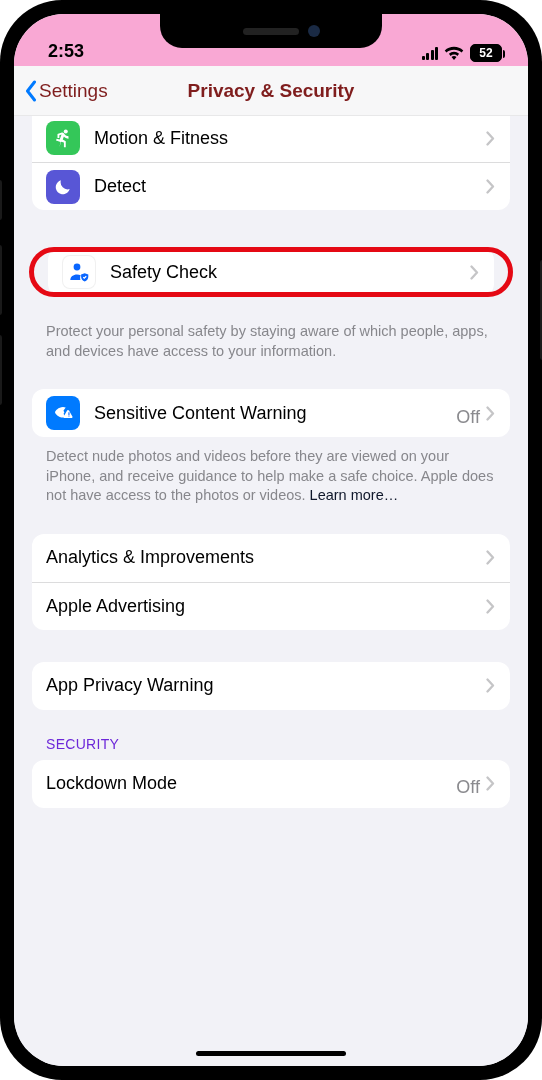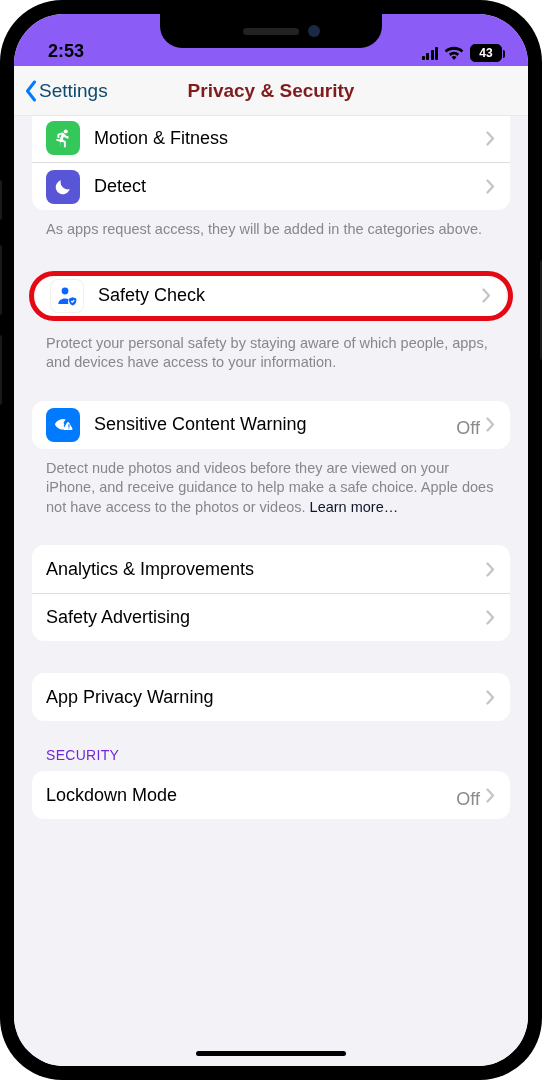--- a/index.html
+++ b/index.html
@@ -27,58 +27,58 @@
       position: absolute; top: 0; left: 50%; transform: translateX(-50%);
       width: 222px; height: 34px; background: #000;
       border-bottom-left-radius: 22px; border-bottom-right-radius: 22px;
       z-index: 100;
       display:flex; align-items:center; justify-content:center; gap: 40px;
     }
     .speaker { width: 56px; height: 7px; background: #222; border-radius: 4px; }
     .cam { width: 12px; height: 12px; background: #1a2a44; border-radius: 50%; position:absolute; right: 62px; top: 11px; }
     .status-bar {
       height: 52px; display: flex; align-items: flex-end; justify-content: space-between;
-      padding: 0 26px 4px 34px; font-weight: 600; font-size: 18px; color: #000; background: #8b5cf6;
+      padding: 0 26px 4px 34px; font-weight: 600; font-size: 18px; color: #000; background: #f9a8d4;
     }
     .status-right { display: flex; align-items: center; gap: 6px; }
     .wifi { width: 20px; height: 16px; }
     .signal { display:flex; align-items:flex-end; gap:1.5px; height:13px; }
     .signal span { width:3px; background:#000; border-radius:1px; }
     .signal span:nth-child(1){height:4px;} .signal span:nth-child(2){height:7px;}
     .signal span:nth-child(3){height:10px;} .signal span:nth-child(4){height:13px;}
     .battery-wrap { display:flex; align-items:center; }
     .battery { width: 32px; height: 18px; border: 1px solid #000; border-radius: 5px; background:#000; color:#fff; font-size:12px; font-weight:700; display:flex; align-items:center; justify-content:center; position:relative; }
     .battery::after { content:''; position:absolute; right:-4px; top:5px; width:2.5px; height:8px; background:#000; border-radius: 0 2px 2px 0; }
     .nav-bar {
       height: 50px; display: flex; align-items: center; justify-content: center;
       position: relative; background: #f7f7f8; border-bottom: 1px solid rgba(0,0,0,0.06);
     }
     .nav-title { font-size: 19px; font-weight: 600; color: #7f1d1d; }
-    .nav-back { position: absolute; left: 10px; display: flex; align-items: center; color: #0c4a6e; font-size: 19px; }
+    .nav-back { position: absolute; left: 10px; display: flex; align-items: center; color: #7f1d1d; font-size: 19px; }
     .nav-back svg { width: 15px; height: 22px; }
     .content { position:absolute; top: 102px; bottom:0; left:0; right:0; overflow:hidden; background:#f2f2f7; }
     .group { margin: 0 18px; background: #fff; border-radius: 12px; overflow: hidden; }
     .group.first { border-top-left-radius:0; border-top-right-radius:0; margin-top: -2px; }
     .row {
       display: flex; align-items: center; min-height: 48px;
       padding: 6px 14px 6px 14px; font-size: 18px; color: #000;
     }
     .row + .row { border-top: 1px solid rgba(60,60,67,0.18); }
     .row .icon { width: 34px; height: 34px; border-radius: 8px; margin-right: 14px; display:flex; align-items:center; justify-content:center; flex-shrink:0; }
     .row .label { flex: 1; padding: 6px 0; }
     .row .value { color: #8a8a8e; font-size: 18px; margin-right: 6px; margin-top: 8px; }
     .chev { color: #c5c5c7; width: 10px; flex-shrink: 0; }
     .chev svg { width: 9px; height: 15px; display:block; }
     .footer-text { color: #87878c; font-size: 14.5px; line-height: 1.35; padding: 10px 32px 6px 32px; }
     .footer-text a { color: #0f172a; text-decoration: none; }
     .section-header { color: #6d28d9; font-size: 14px; padding: 26px 32px 8px 32px; letter-spacing: 0.3px; }
     .spacer { height: 22px; }
     .highlight-wrap { position: relative; margin: 0 18px; }
     .highlight-ring { position:absolute; inset: -1px -3px -1px -3px; border: 5px solid #e50914; border-radius: 28px; pointer-events:none; }
-    .highlight-wrap .group { margin: 4px; }
+    .highlight-wrap .group { margin: 16px; }
     .home-indicator { position:absolute; bottom: 10px; left:50%; transform:translateX(-50%); width: 150px; height: 5px; background:#000; border-radius: 3px; }
     
     .ic-green { background:#34c759; }
     .ic-purple { background:#5856d6; }
     .ic-white { background:#fff; border:1px solid rgba(0,0,0,0.06); }
     .ic-blue { background:#007aff; }
   </style>
 </head>
 <body>
 
@@ -99,21 +99,21 @@
         <div class="signal">
             <span></span>
             <span></span>
             <span></span>
             <span></span>
           </div>
         <svg class="wifi" viewBox="0 0 24 18">
             <path fill="#000" d="M12 17.5l-3-3.7c.9-.7 1.9-1.1 3-1.1s2.1.4 3 1.1l-3 3.7zm-6.1-7.5C7.6 8.4 9.7 7.5 12 7.5s4.4.9 6.1 2.5l-2 2.5c-1.2-1-2.6-1.6-4.1-1.6s-2.9.6-4.1 1.6l-2-2.5zM.9 5.9C3.9 3.1 7.8 1.5 12 1.5s8.1 1.6 11.1 4.4l-2 2.5C18.7 6.2 15.5 5 12 5S5.3 6.2 2.9 8.4l-2-2.5z"></path>
           </svg>
         <div class="battery-wrap">
-            <div class="battery">43</div>
+            <div class="battery">52</div>
           </div>
       </div>
     </div>
 
     <div class="nav-bar">
       <div class="nav-back">
         <svg viewBox="0 0 12 22">
             <path fill="none" stroke="#007aff" stroke-width="3" stroke-linecap="round" stroke-linejoin="round" d="M9 2 2 11l7 9"></path>
           </svg>
         <span>Settings</span>
@@ -147,21 +147,20 @@
               </svg>
           </div>
           <div class="label">Detect</div>
           <div class="chev">
               <svg viewBox="0 0 9 15">
                 <path fill="none" stroke="#c5c5c7" stroke-width="2.3" stroke-linecap="round" stroke-linejoin="round" d="M1.5 1.5 7 7.5l-5.5 6"></path>
               </svg>
             </div>
         </div>
       </div>
-      <div class="footer-text">As apps request access, they will be added in the categories above.</div>
 
       <div class="spacer"></div>
 
       <div class="highlight-wrap">
         <div class="group">
           <div class="row">
             <div class="icon ic-white">
               <svg viewBox="0 0 24 24" width="24" height="24">
                   <g fill="#0a66ff">
                     <circle cx="10" cy="7" r="3.4"></circle>
@@ -215,21 +214,21 @@
       <div class="group">
         <div class="row">
           <div class="label">Analytics &amp; Improvements</div>
           <div class="chev">
               <svg viewBox="0 0 9 15">
                 <path fill="none" stroke="#c5c5c7" stroke-width="2.3" stroke-linecap="round" stroke-linejoin="round" d="M1.5 1.5 7 7.5l-5.5 6"></path>
               </svg>
             </div>
         </div>
         <div class="row">
-          <div class="label">Safety Advertising</div>
+          <div class="label">Apple Advertising</div>
           <div class="chev">
               <svg viewBox="0 0 9 15">
                 <path fill="none" stroke="#c5c5c7" stroke-width="2.3" stroke-linecap="round" stroke-linejoin="round" d="M1.5 1.5 7 7.5l-5.5 6"></path>
               </svg>
             </div>
         </div>
       </div>
 
       <div class="spacer"></div>
       <div style="height:10px"></div>

